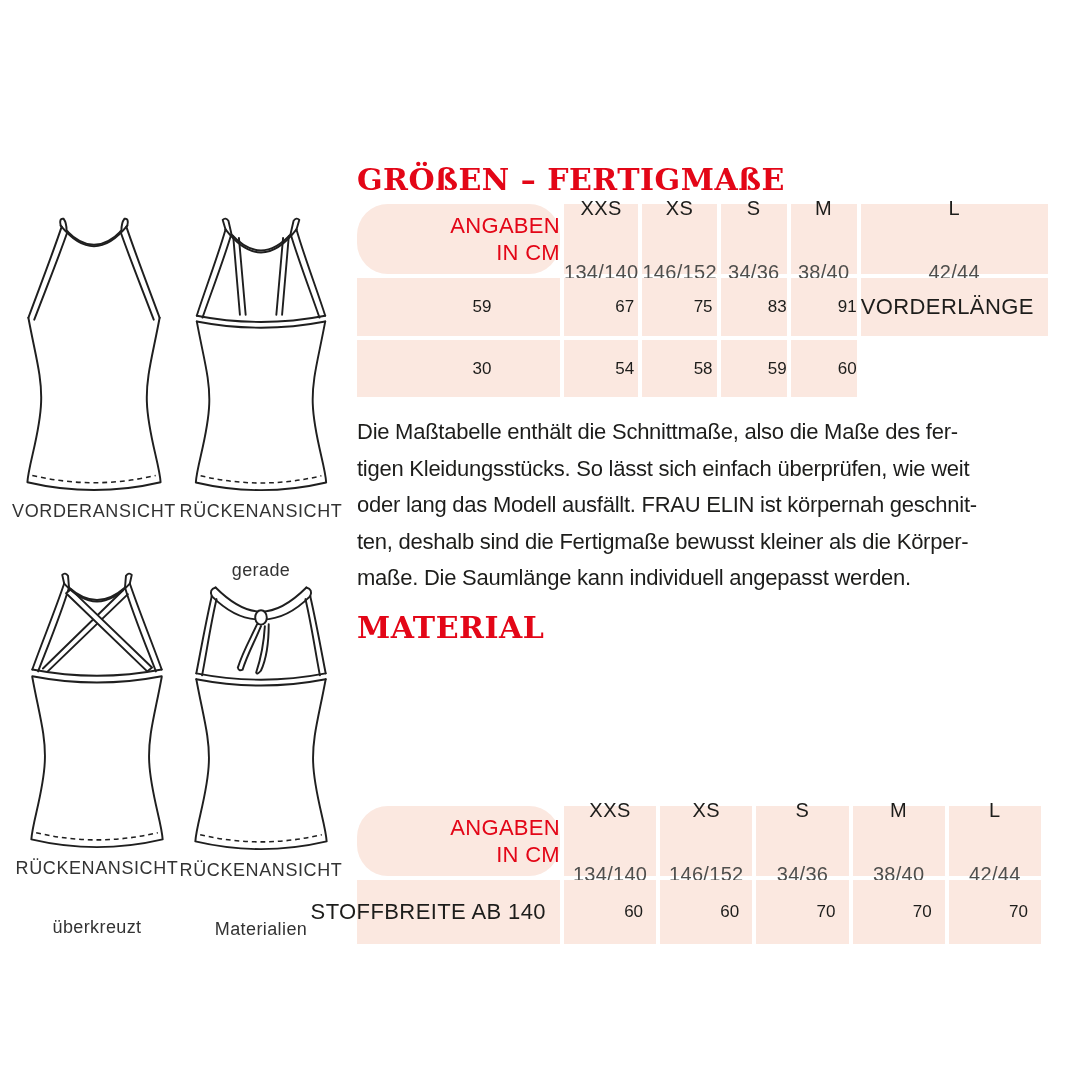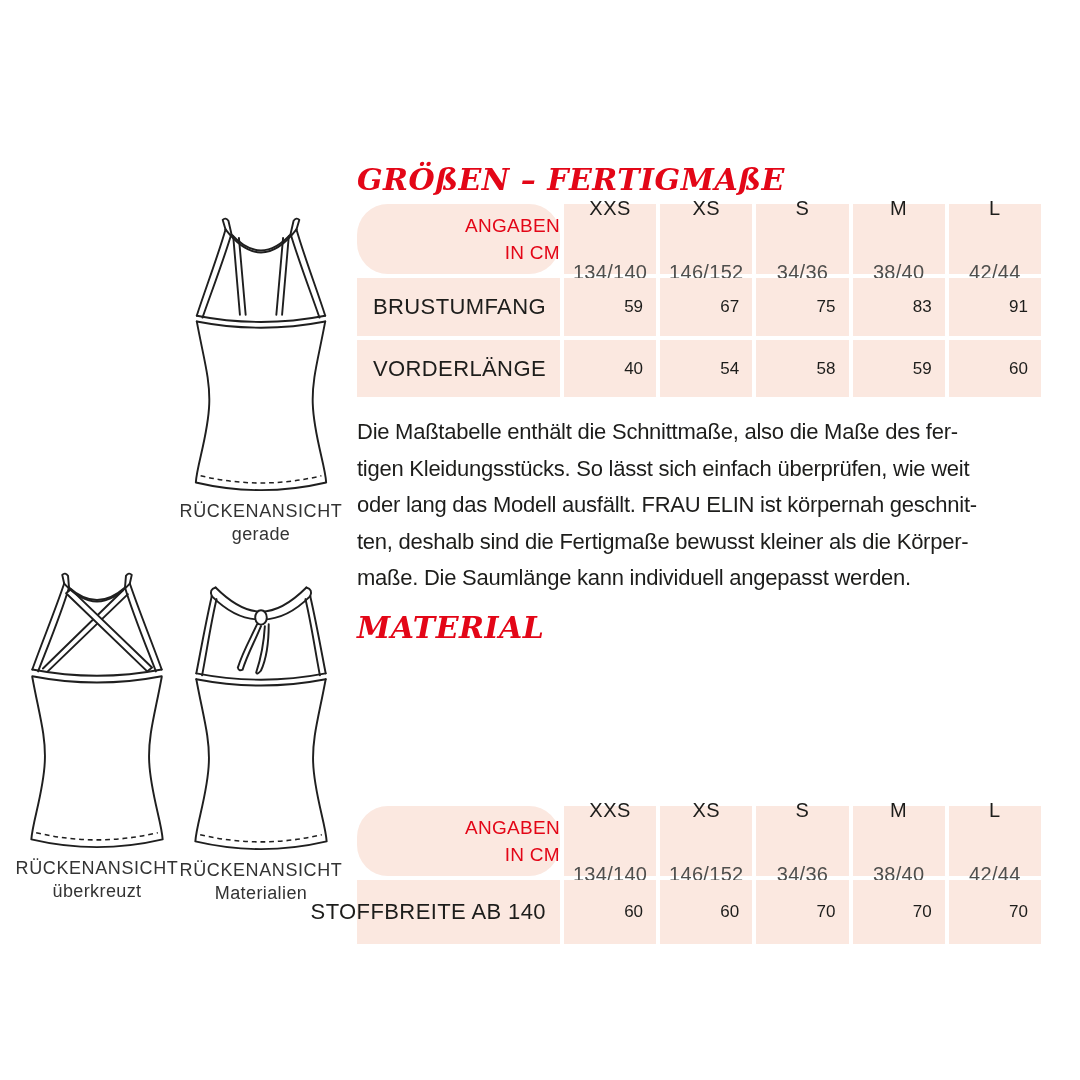--- a/index.html
+++ b/index.html
@@ -12,35 +12,35 @@
   html,body{background:#fff;}
   #canvas{
     position:relative;width:1080px;height:1080px;background:#fff;overflow:hidden;
     font-family:"Liberation Sans",sans-serif;color:var(--text-dark);
   }
   
   .section-title{
     position:absolute;left:357px;
     font-family:"DejaVu Serif",serif;font-weight:bold;
     font-size:30px;line-height:32px;letter-spacing:.5px;
-    color:var(--accent-red);white-space:nowrap;font-style:italic;
+    color:var(--accent-red);white-space:nowrap;
   }
   
   .size-table{
     position:absolute;left:357px;width:684px;
     display:grid;grid-template-columns:203px repeat(5,1fr);
     gap:4px;background:#fff;
   }
   .size-table .cell{
     background:var(--table-pink);
     display:flex;flex-direction:column;align-items:center;justify-content:center;
   }
   .cell.corner{
     align-items:flex-end;padding-right:0;
-    color:var(--accent-red);font-size:19px;line-height:27px;
+    color:var(--accent-red);font-size:22px;line-height:27px;
     text-align:right;letter-spacing:.3px;border-radius:31px;
   }
   .cell.corner .corner-text{white-space:pre-line;}
   .cell.colhead .size-name{font-size:20px;line-height:26px;color:var(--text-dark);letter-spacing:.5px;}
   .cell.colhead .size-range{font-size:20px;line-height:23px;color:var(--muted-gray);letter-spacing:.3px;margin-top:40px;}
   .cell.rowlabel{align-items:flex-end;padding-right:14px;font-size:22px;letter-spacing:.4px;white-space:nowrap;}
   .cell.value{font-size:17px;padding-left:47px;}
   #sizes-table{top:204px;grid-template-rows:70px 58px 57px;}
   #fabric-table{top:806px;grid-template-rows:70px 64px;}
   
@@ -51,34 +51,52 @@
   }
   #para-sizes{top:414px;}
   #para-material{top:658px;}
   
   figure.sketch{position:absolute;width:164px;text-align:center;}
   figure.sketch svg{display:block;margin:0 auto;}
   figure.sketch figcaption{
     margin-top:6px;font-size:18px;line-height:23px;letter-spacing:.6px;
     color:#333;white-space:nowrap;
   }
-  figure.sketch figcaption .sub{display:block;letter-spacing:.4px;}
+  figure.sketch figcaption .sub{display:block;letter-spacing:.4px;margin-top:36px;}
   #sketch-front{left:12px;top:210px;}
   #sketch-back-straight{left:179px;top:216px;}
   #sketch-back-crossed{left:15px;top:571px;}
   #sketch-back-halter{left:179px;top:573px;}
   .line{stroke:#1f1f1f;stroke-width:2;fill:none;stroke-linecap:round;stroke-linejoin:round;}
   .dash{stroke:#1f1f1f;stroke-width:1.6;fill:none;stroke-dasharray:5 4;}
   .over{stroke:#1f1f1f;stroke-width:2;fill:#fff;stroke-linejoin:round;}
 </style>
 </head>
 <body>
 
 <div id="canvas">
 
+  <figure class="sketch" id="sketch-front">
+    <svg width="160" height="284" viewBox="0 0 160 290">
+      <path class="line" d="M13,110 C20,148 27,170 26,196 C25,228 13,260 12,278 Q80,294 148,278 C147,260 135,228 134,196 C133,170 140,148 147,110"></path>
+      <path class="dash" d="M17,271 Q80,286 143,271"></path>
+      <path class="line" d="M47,17 C38,44 24,80 13,110"></path>
+      <path class="line" d="M53,22 C44,48 30,83 19,112"></path>
+      <path class="line" d="M113,17 C122,44 136,80 147,110"></path>
+      <path class="line" d="M107,22 C116,48 130,83 141,112"></path>
+      <path class="line" d="M46,16 Q80,58 114,16"></path>
+      <path class="line" d="M52,21 Q80,50 108,21"></path>
+      <path class="line" d="M46,16 Q44,8 49,9 Q52,13 52,21"></path>
+      <path class="line" d="M114,16 Q116,8 111,9 Q108,13 108,21"></path>
+    </svg>
+    <figcaption>
+      <span>VORDERANSICHT</span>
+      <span class="sub"></span>
+    </figcaption>
+  </figure>
 
   <figure class="sketch" id="sketch-back-straight">
     <svg width="160" height="278" viewBox="0 0 160 290">
       <path class="line" d="M13,110 C20,148 27,170 26,196 C25,228 13,260 12,278 Q80,294 148,278 C147,260 135,228 134,196 C133,170 140,148 147,110"></path>
       <path class="dash" d="M17,271 Q80,286 143,271"></path>
       <path class="line" d="M43,14 C35,42 22,76 13,104"></path>
       <path class="line" d="M49,19 C41,46 28,80 19,106"></path>
       <path class="line" d="M117,14 C125,42 138,76 147,104"></path>
       <path class="line" d="M111,19 C119,46 132,80 141,106"></path>
       <path class="line" d="M51,21 L58,103 M57,23 L64,103"></path>
@@ -166,29 +184,28 @@
     </div>
     <div class="cell colhead">
       <span class="size-name">M</span>
       <span class="size-range">38/40</span>
     </div>
     <div class="cell colhead">
       <span class="size-name">L</span>
       <span class="size-range">42/44</span>
     </div>
 
-    <div class="cell rowlabel">BRUSTUMFANG</div>
     <div class="cell value">59</div>
     <div class="cell value">67</div>
     <div class="cell value">75</div>
     <div class="cell value">83</div>
     <div class="cell value">91</div>
 
     <div class="cell rowlabel">VORDERLÄNGE</div>
-    <div class="cell value">40</div>
+    <div class="cell value">30</div>
     <div class="cell value">54</div>
     <div class="cell value">58</div>
     <div class="cell value">59</div>
     <div class="cell value">60</div>
   </div>
 
   <p class="body-text" id="para-sizes">Die Maßtabelle enthält die Schnittmaße, also die Maße des fer-
 tigen Kleidungsstücks. So lässt sich einfach überprüfen, wie weit
 oder lang das Modell ausfällt. FRAU ELIN ist körpernah geschnit-
 ten, deshalb sind die Fertigmaße bewusst kleiner als die Körper-

